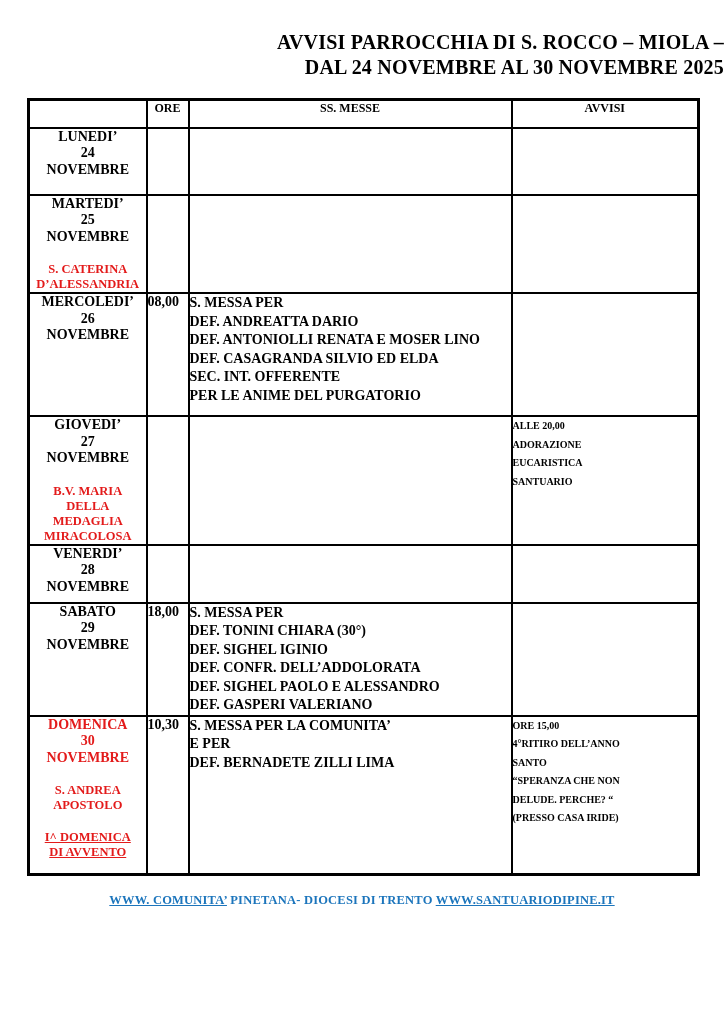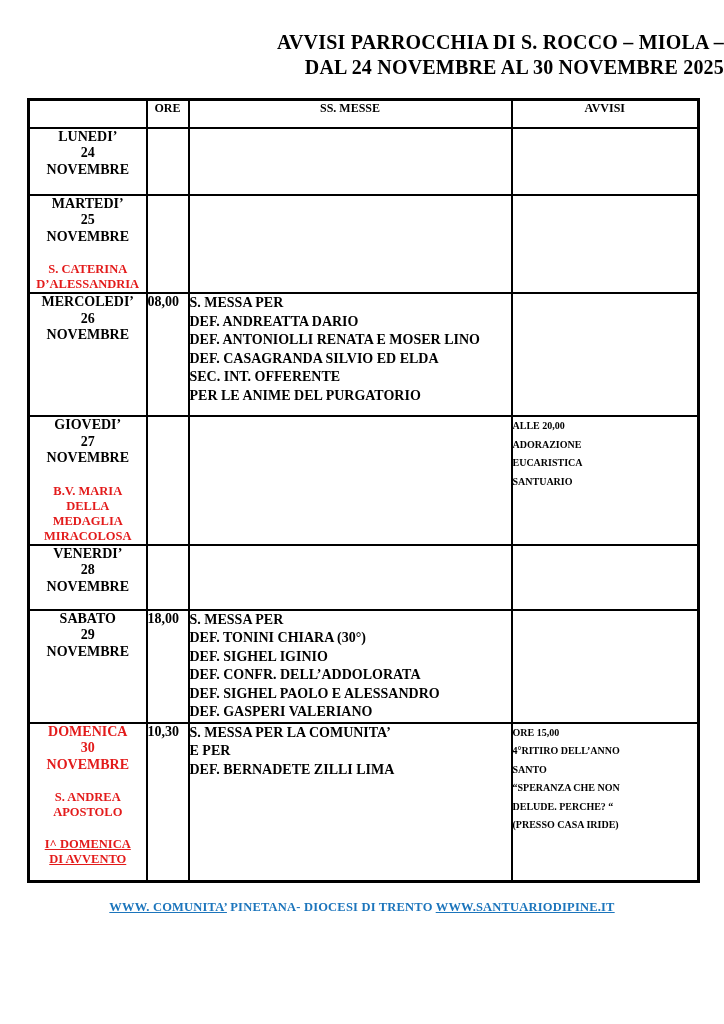--- a/index.html
+++ b/index.html
@@ -53,21 +53,21 @@
     font-size: 12px;
     text-align: center;
     vertical-align: top;
     padding-top: 5px;
   }
   
   tbody tr:nth-child(1) td { height: 67px; }
   tbody tr:nth-child(2) td { height: 80px; }
   tbody tr:nth-child(3) td { height: 123px; }
   tbody tr:nth-child(4) td { height: 125px; }
-  tbody tr:nth-child(5) td { height: 65px; }
+  tbody tr:nth-child(5) td { height: 58px; }
   tbody tr:nth-child(6) td { height: 103px; }
   tbody tr:nth-child(7) td { height: 159px; }
   
   td.day-cell {
     text-align: center;
     font-size: 14px;
     line-height: 16.5px;
     padding-top: 7px;
     border-radius: 18px;
   }

